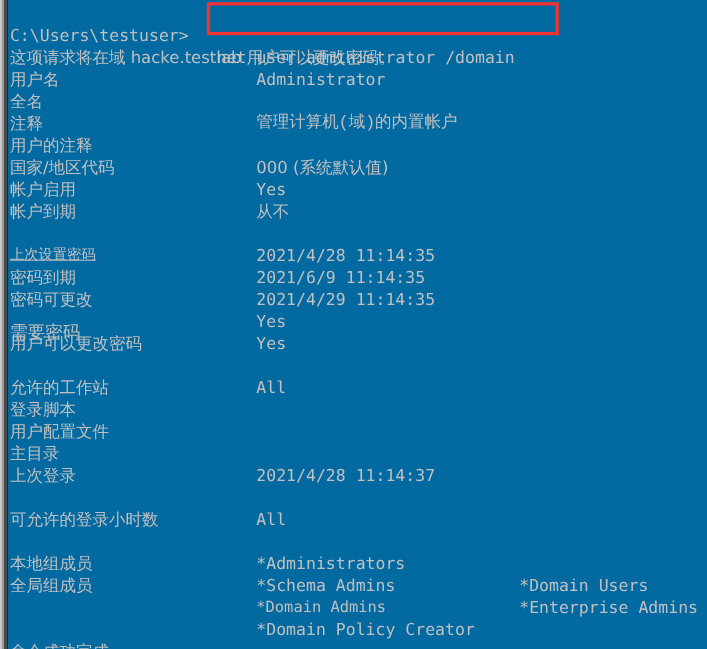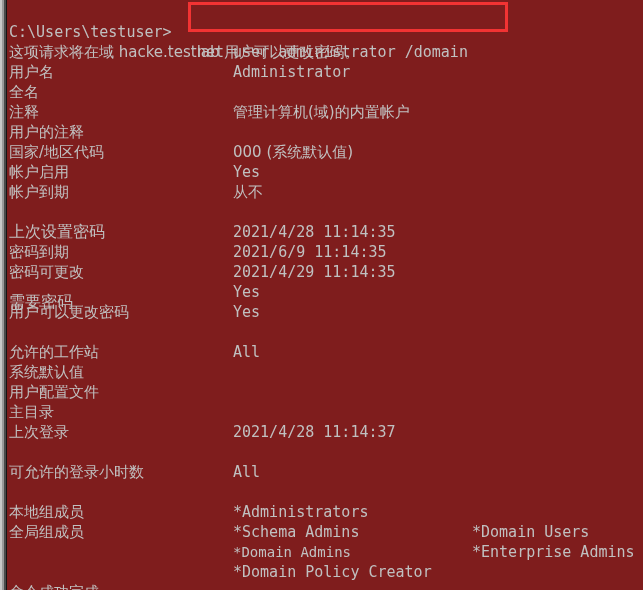--- a/index.html
+++ b/index.html
@@ -5,21 +5,21 @@
 <style>
   html, body {
     margin: 0;
     padding: 0;
     background: #000000;
   }
   #screen {
     position: relative;
     width: 643px;
     height: 590px;
-    background: #7f1d1d;
+    background: #0369a1;
     overflow: hidden;
     font-family: "DejaVu Sans Mono", "Liberation Mono", monospace;
   }
   
   #left-gutter {
     position: absolute;
     left: 0; top: 0;
     width: 7px;
     height: 590px;
     background: linear-gradient(to right, #c8c8c8 0px, #c8c8c8 2px, #9a9a9a 2px, #9a9a9a 4px, #4a4a4a 4px, #4a4a4a 6px, #151515 6px, #151515 7px);
@@ -83,34 +83,34 @@
       <span class="mono" style="position:absolute; left:190px; font-size:15px;">net user administrator /domain</span>
     </div>
 
     <div class="line" style="top:22px;">
       <span class="col-label cjk" style="left:2px;">这项请求将在域 hacke.testlab 用户可以更改密码。</span>
     </div>
 
     <div id="rows">
         <div class="line" style="top: 62px;"><span class="col-label cjk" style="font-size: 15px;">用户名</span><span class="col-val mono" style="font-size: 15px;">Administrator</span></div>
         <div class="line" style="top: 82px;"><span class="col-label cjk" style="font-size: 15px;">全名</span></div>
-        <div class="line" style="top: 102px;"><span class="col-label cjk" style="font-size: 15px;">注释</span><span class="col-val cjk" style="font-size: 15px;">管理计算机(域)的内置帐户</span></div>
+        <div class="line" style="top: 102px;"><span class="col-label cjk" style="font-size: 15px;">注释</span><span class="col-val cjk" style="font-size: 15px; font-family: Liberation Mono, monospace;">管理计算机(域)的内置帐户</span></div>
         <div class="line" style="top: 122px;"><span class="col-label cjk" style="font-size: 15px;">用户的注释</span></div>
         <div class="line" style="top: 142px;"><span class="col-label cjk" style="font-size: 15px;">国家/地区代码</span><span class="col-val cjk" style="font-size: 15px;">000 (系统默认值)</span></div>
         <div class="line" style="top: 162px;"><span class="col-label cjk" style="font-size: 15px;">帐户启用</span><span class="col-val mono" style="font-size: 15px;">Yes</span></div>
         <div class="line" style="top: 182px;"><span class="col-label cjk" style="font-size: 15px;">帐户到期</span><span class="col-val cjk" style="font-size: 15px;">从不</span></div>
         <div class="line" style="top: 202px;"></div>
-        <div class="line" style="top: 222px;"><span class="col-label cjk" style="font-size: 16px;">上次设置密码</span><span class="col-val mono" style="font-size: 15px;">2021/4/28 11:14:35</span></div>
+        <div class="line" style="top: 222px;"><span class="col-label cjk" style="font-size: 13px; text-decoration: underline;">上次设置密码</span><span class="col-val mono" style="font-size: 15px;">2021/4/28 11:14:35</span></div>
         <div class="line" style="top: 242px;"><span class="col-label cjk" style="font-size: 15px;">密码到期</span><span class="col-val mono" style="font-size: 15px;">2021/6/9 11:14:35</span></div>
         <div class="line" style="top: 262px;"><span class="col-label cjk" style="font-size: 15px;">密码可更改</span><span class="col-val mono" style="font-size: 15px;">2021/4/29 11:14:35</span></div>
         <div class="line" style="top: 282px;"><span class="col-label cjk" style="font-size: 16px; margin-top: 10px;">需要密码</span><span class="col-val mono" style="font-size: 15px;">Yes</span></div>
         <div class="line" style="top: 302px;"><span class="col-label cjk" style="font-size: 15px;">用户可以更改密码</span><span class="col-val mono" style="font-size: 15px;">Yes</span></div>
         <div class="line" style="top: 322px;"></div>
         <div class="line" style="top: 342px;"><span class="col-label cjk" style="font-size: 15px;">允许的工作站</span><span class="col-val mono" style="font-size: 15px;">All</span></div>
-        <div class="line" style="top: 362px;"><span class="col-label cjk" style="font-size: 15px;">系统默认值</span></div>
+        <div class="line" style="top: 362px;"><span class="col-label cjk" style="font-size: 15px;">登录脚本</span></div>
         <div class="line" style="top: 382px;"><span class="col-label cjk" style="font-size: 15px;">用户配置文件</span></div>
         <div class="line" style="top: 402px;"><span class="col-label cjk" style="font-size: 15px;">主目录</span></div>
         <div class="line" style="top: 422px;"><span class="col-label cjk" style="font-size: 15px;">上次登录</span><span class="col-val mono" style="font-size: 15px;">2021/4/28 11:14:37</span></div>
         <div class="line" style="top: 442px;"></div>
         <div class="line" style="top: 462px;"><span class="col-label cjk" style="font-size: 15px;">可允许的登录小时数</span><span class="col-val mono" style="font-size: 15px;">All</span></div>
         <div class="line" style="top: 482px;"></div>
         <div class="line" style="top: 502px;"><span class="col-label cjk" style="font-size: 15px;">本地组成员</span><span class="col-val mono" style="font-size: 15px;">*Administrators</span></div>
         <div class="line" style="top: 522px;"><span class="col-label cjk" style="font-size: 15px;">全局组成员</span><span class="col-val mono" style="font-size: 15px;">*Schema Admins</span><span class="col-val2 mono" style="font-size: 15px;">*Domain Users</span></div>
         <div class="line" style="top: 542px;"><span class="col-val mono" style="font-size: 14px;">*Domain Admins</span><span class="col-val2 mono" style="font-size: 15px;">*Enterprise Admins</span></div>
         <div class="line" style="top: 562px;"><span class="col-val mono" style="font-size: 15px;">*Domain Policy Creator</span></div>

